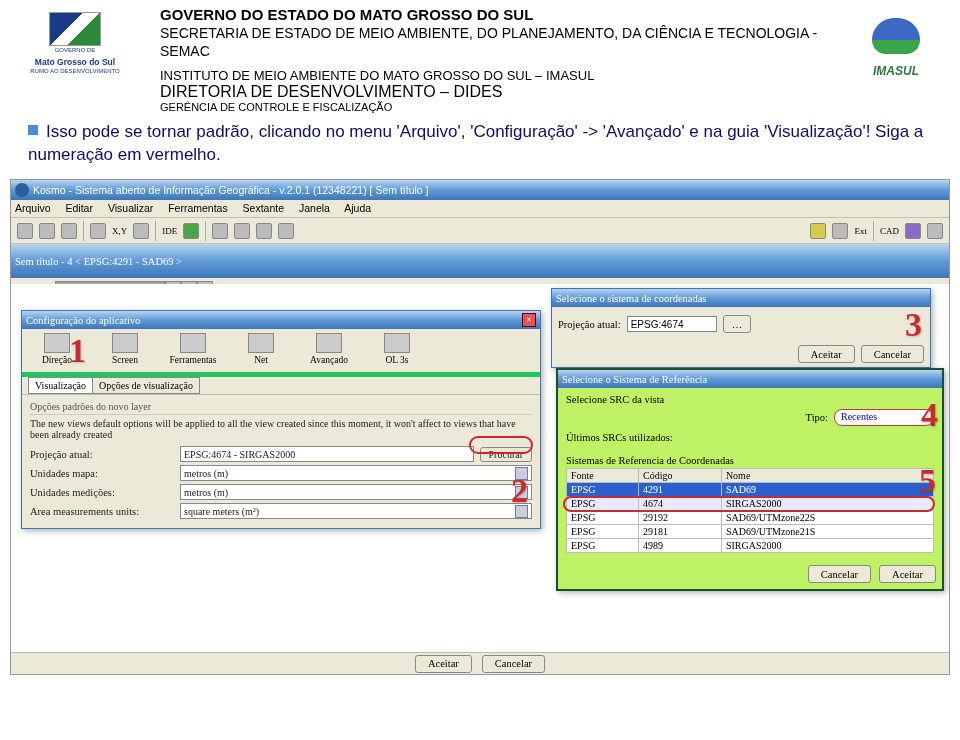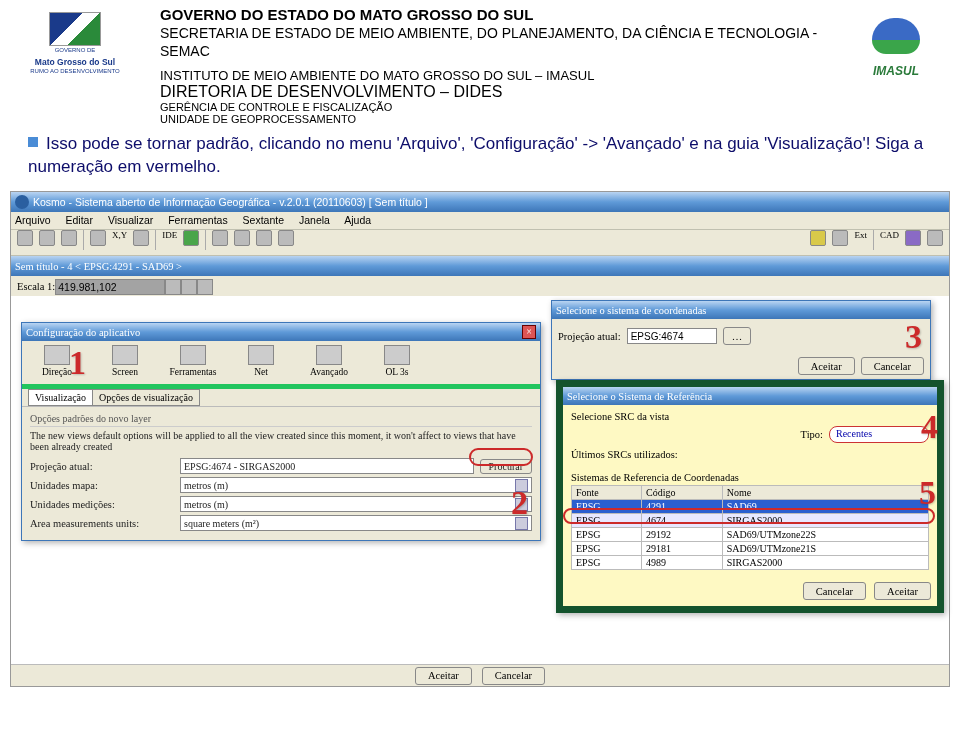--- a/index.html
+++ b/index.html
@@ -22,26 +22,26 @@
   .logo-imasul .shape .green{ width:48px; height:14px; background:#3aa54a; border-radius:0 0 24px 24px; position:absolute; bottom:2px; left:6px;}
   .logo-imasul .label { font-size:12px; font-weight:bold; font-style:italic; color:#2a7a3a; margin-top:8px;}
   .bullet-block { padding: 6px 10px 8px 24px; }
   .bullet-block .sq { display:inline-block; width:10px; height:10px; background:#4a8cd6; margin-right:8px; vertical-align:2px;}
   .bullet-block .text { font-family: Verdana, sans-serif; font-size:17px; color:#0d0d6a; line-height:1.35;}
   .screenshot { margin: 4px auto 0; width: 940px; height: 496px; position:relative; background:#e9e9e4; border:1px solid #999; }
   .win-title { height:20px; background:linear-gradient(#b9d4f2,#5f9ad8,#3d76b8); color:#fff; font-size:10.5px; display:flex; align-items:center; padding:0 4px; font-family: Tahoma, sans-serif; }
   .win-title .icon { width:14px; height:14px; background:#2a5fa0; border-radius:50%; margin-right:4px; display:inline-block;}
   .menu-bar { height:18px; background:#ece9d8; border-bottom:1px solid #c0c0b0; font-size:10.5px; font-family:Tahoma,sans-serif; padding:2px 4px;}
   .menu-bar span { margin-right:12px; }
-  .tool-bar { height:26px; background:#ece9d8; border-bottom:1px solid #c0c0b0; display:flex; gap:6px; padding:0 6px;}
+  .tool-bar { height:26px; background:#ece9d8; border-bottom:1px solid #c0c0b0; display:flex; align-items:center; gap:6px; padding:0 6px;}
   .tool-ic { width:16px; height:16px; background:#bbb; border:1px solid #888; border-radius:2px;}
   .tool-ic.g{background:#4aa54a;} .tool-ic.y{background:#d9c94a;} .tool-ic.p{background:#8a6ac5;}
   .tool-sep { width:1px; height:20px; background:#aaa;}
   .txt-tiny { font-size:9px; font-family:Tahoma;}
-  .view-title { height:20px; background:linear-gradient(#b9d4f2,#5f9ad8,#3d76b8); color:#fff; font-size:10.5px; display:flex; align-items:center; padding:0 4px; font-family:Tahoma;}
+  .view-title { height:34px; background:linear-gradient(#b9d4f2,#5f9ad8,#3d76b8); color:#fff; font-size:10.5px; display:flex; align-items:center; padding:0 4px; font-family:Tahoma;}
   .scale-row { height:22px; background:#ece9d8; border-bottom:1px solid #c0c0b0; font-size:10.5px; font-family:Tahoma; display:flex; align-items:center; padding:0 6px; }
   .scale-row input { font-size:10.5px; height:16px; width:110px; border:1px solid #888; background:#a3a3a3; padding:0 2px;}
   .scale-row .mini { width:16px; height:16px; background:#bbb; border:1px solid #888;}
   .canvas { position:absolute; left:0; top:104px; right:0; bottom:22px; background:#fff;}
   .footer-bar { position:absolute; bottom:0; left:0; right:0; height:22px; background:#ece9d8; border-top:1px solid #bbb; display:flex; justify-content:center; align-items:center; gap:10px;}
   .btn { font-size:10.5px; font-family:Tahoma; background:#ece9d8; border:1px solid #888; border-radius:3px; padding:1px 12px; height:18px; display:inline-flex; align-items:center;}
 
   
   .dlg { position:absolute; background:#ece9d8; border:1px solid #3d76b8; box-shadow:2px 2px 6px rgba(0,0,0,0.3); font-family:Tahoma; font-size:11px;}
   .dlg .title { height:18px; background:linear-gradient(#b9d4f2,#5f9ad8,#3d76b8); color:#fff; display:flex; align-items:center; padding:0 4px; font-size:10.5px;gap:8px;}
@@ -60,21 +60,21 @@
 
   
   .dlg2 { position:absolute; background:#ece9d8; border:1px solid #3d76b8; box-shadow:2px 2px 6px rgba(0,0,0,0.3); font-family:Tahoma;}
   .dlg2 .title { height:18px; background:linear-gradient(#b9d4f2,#5f9ad8,#3d76b8); color:#fff; display:flex; align-items:center; padding:0 4px; font-size:10.5px;}
   .dlg2 .body { padding:6px; font-size:10.5px;}
   .dlg2 .body .r { display:flex; align-items:center; gap:6px; margin:2px 0;}
   .dlg2 .body input { height:16px; border:1px solid #888; background:#fff; font-size:10px; padding:0 3px;}
   .dlg2 .footer { display:flex; justify-content:flex-end; gap:6px; padding:4px 6px;}
 
   
-  .dlg3 { position:absolute; background:#fef9c3; border:7px solid #14532d; box-shadow:2px 2px 6px rgba(0,0,0,0.3); font-family:Tahoma;}
+  .dlg3 { position:absolute; background:#bef264; border:2px solid #14532d; box-shadow:2px 2px 6px rgba(0,0,0,0.3); font-family:Tahoma;}
   .dlg3 .title { height:18px; background:linear-gradient(#b9d4f2,#5f9ad8,#3d76b8); color:#fff; display:flex; align-items:center; padding:0 4px; font-size:10.5px;}
   .dlg3 .body { padding:6px 8px; font-size:10.5px; }
   .dlg3 .row { display:flex; align-items:center; margin:4px 0;}
   .dlg3 select, .dlg3 .dd { height:17px; border:1px solid #888; background:#fff; font-size:10px; width:100px; color:#00a; }
   .dlg3 .section-title { font-size:10.5px; margin:6px 0 2px;}
   .dlg3 table { width:100%; border-collapse:collapse; font-size:10px; background:#fff;}
   .dlg3 th, .dlg3 td { border:1px solid #bbb; padding:1px 4px; text-align:left;}
   .dlg3 th { background:#ece9d8; font-weight:normal;}
   .dlg3 tr.sel td { background:#2a5fcf; color:#fff;}
   .dlg3 tr.hl td { background:#e8e8ff;}
@@ -95,40 +95,39 @@
     <div class="txt2">GOVERNO DE</div>
     <div class="txt">Mato Grosso do Sul</div>
     <div class="txt2">RUMO AO DESENVOLVIMENTO</div>
   </div>
   <div class="hdr-text">
     <div class="l1">GOVERNO DO ESTADO DO MATO GROSSO DO SUL</div>
     <div class="l2">SECRETARIA DE ESTADO DE MEIO AMBIENTE, DO PLANEJAMENTO, DA CIÊNCIA E TECNOLOGIA - SEMAC</div>
     <div class="l3">INSTITUTO DE MEIO AMBIENTE DO MATO GROSSO DO SUL – IMASUL</div>
     <div class="l4">DIRETORIA DE DESENVOLVIMENTO – DIDES</div>
     <div class="l5">GERÊNCIA DE CONTROLE E FISCALIZAÇÃO</div>
-    <div class="l5">UNIDADE DE GEOPROCESSAMENTO</div>
   </div>
   <div class="logo-imasul">
     <div class="shape">
           <div class="blue"></div>
           <div class="green"></div>
         </div>
     <div class="label">IMASUL</div>
   </div>
 </div>
 
 <div class="bullet-block">
   <span class="sq"></span><span class="text">Isso pode se tornar padrão, clicando no menu 'Arquivo', 'Configuração' -&gt; 'Avançado' e na guia 'Visualização'! Siga a numeração em vermelho.</span>
 </div>
 
 <div class="screenshot">
 
   <div class="win-title">
     <span class="icon"></span>
-    <span>Kosmo - Sistema aberto de Informação Geográfica - v.2.0.1 (20110603)  [ Sem título ]</span>
+    <span>Kosmo - Sistema aberto de Informação Geográfica - v.2.0.1 (12348221)  [ Sem título ]</span>
   </div>
 
   <div class="menu-bar">
     <span>Arquivo</span>
     <span>Editar</span>
     <span>Visualizar</span>
     <span>Ferramentas</span>
     <span>Sextante</span>
     <span>Janela</span>
     <span>Ajuda</span>

